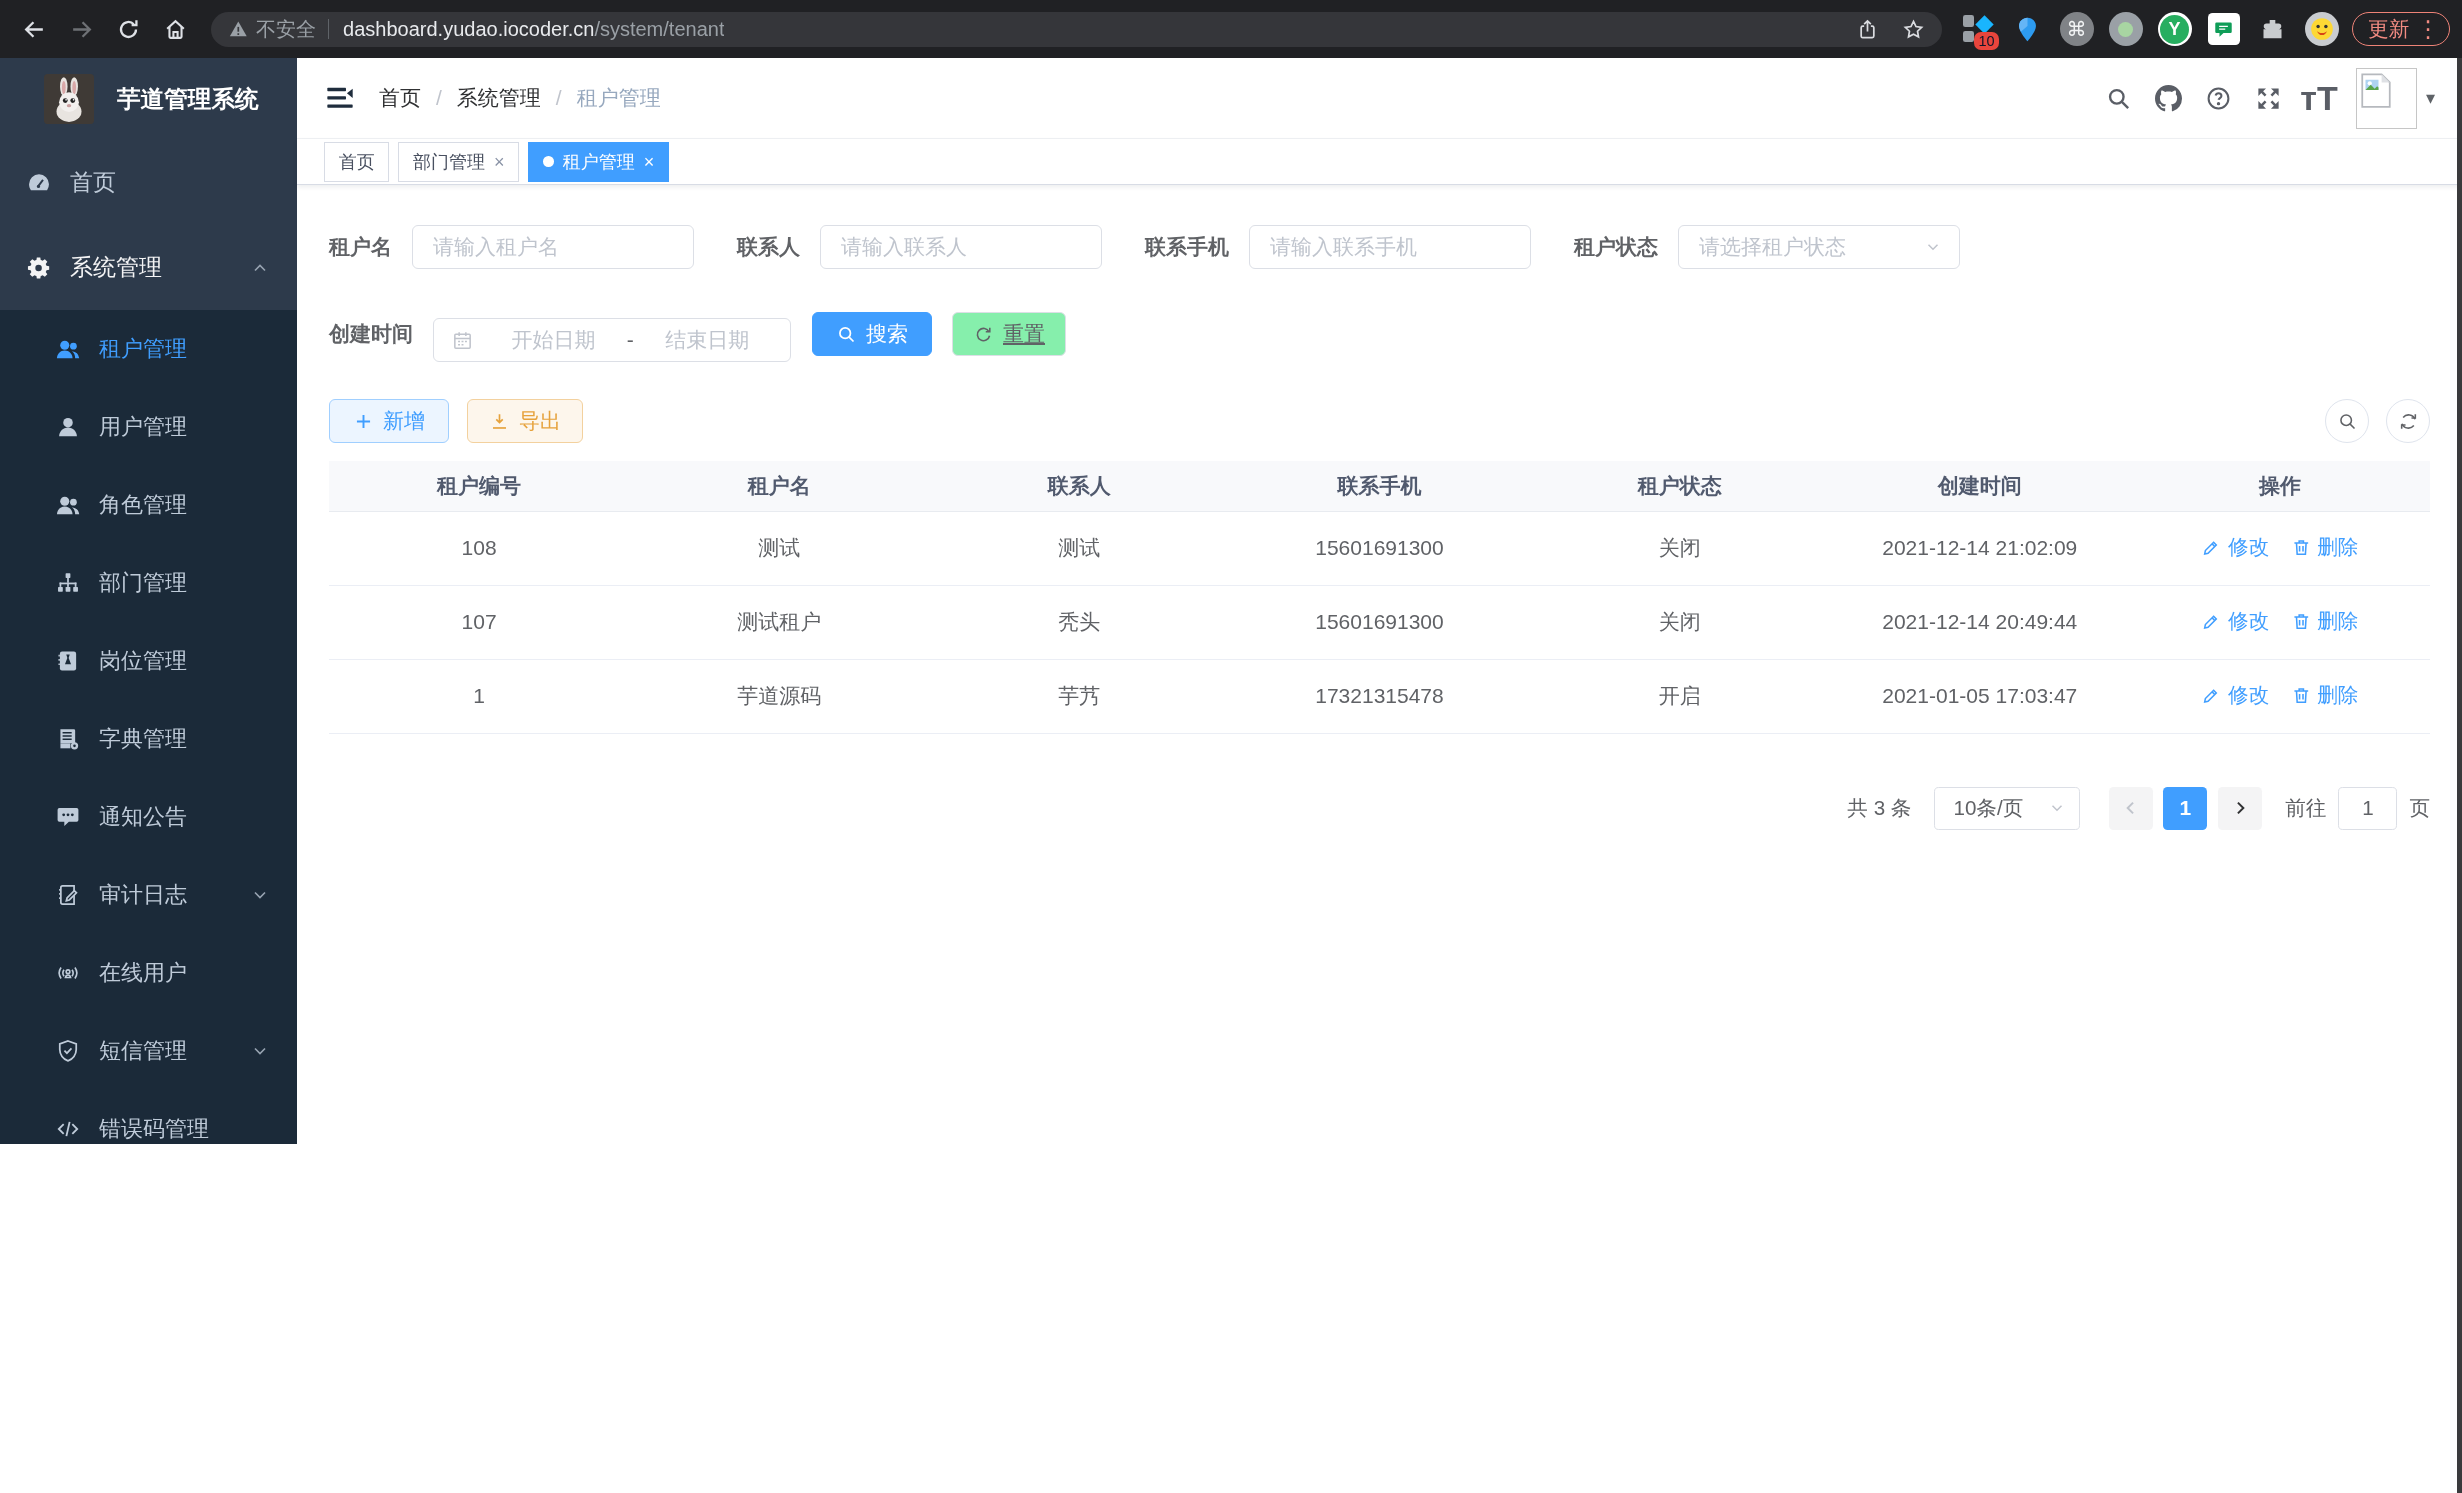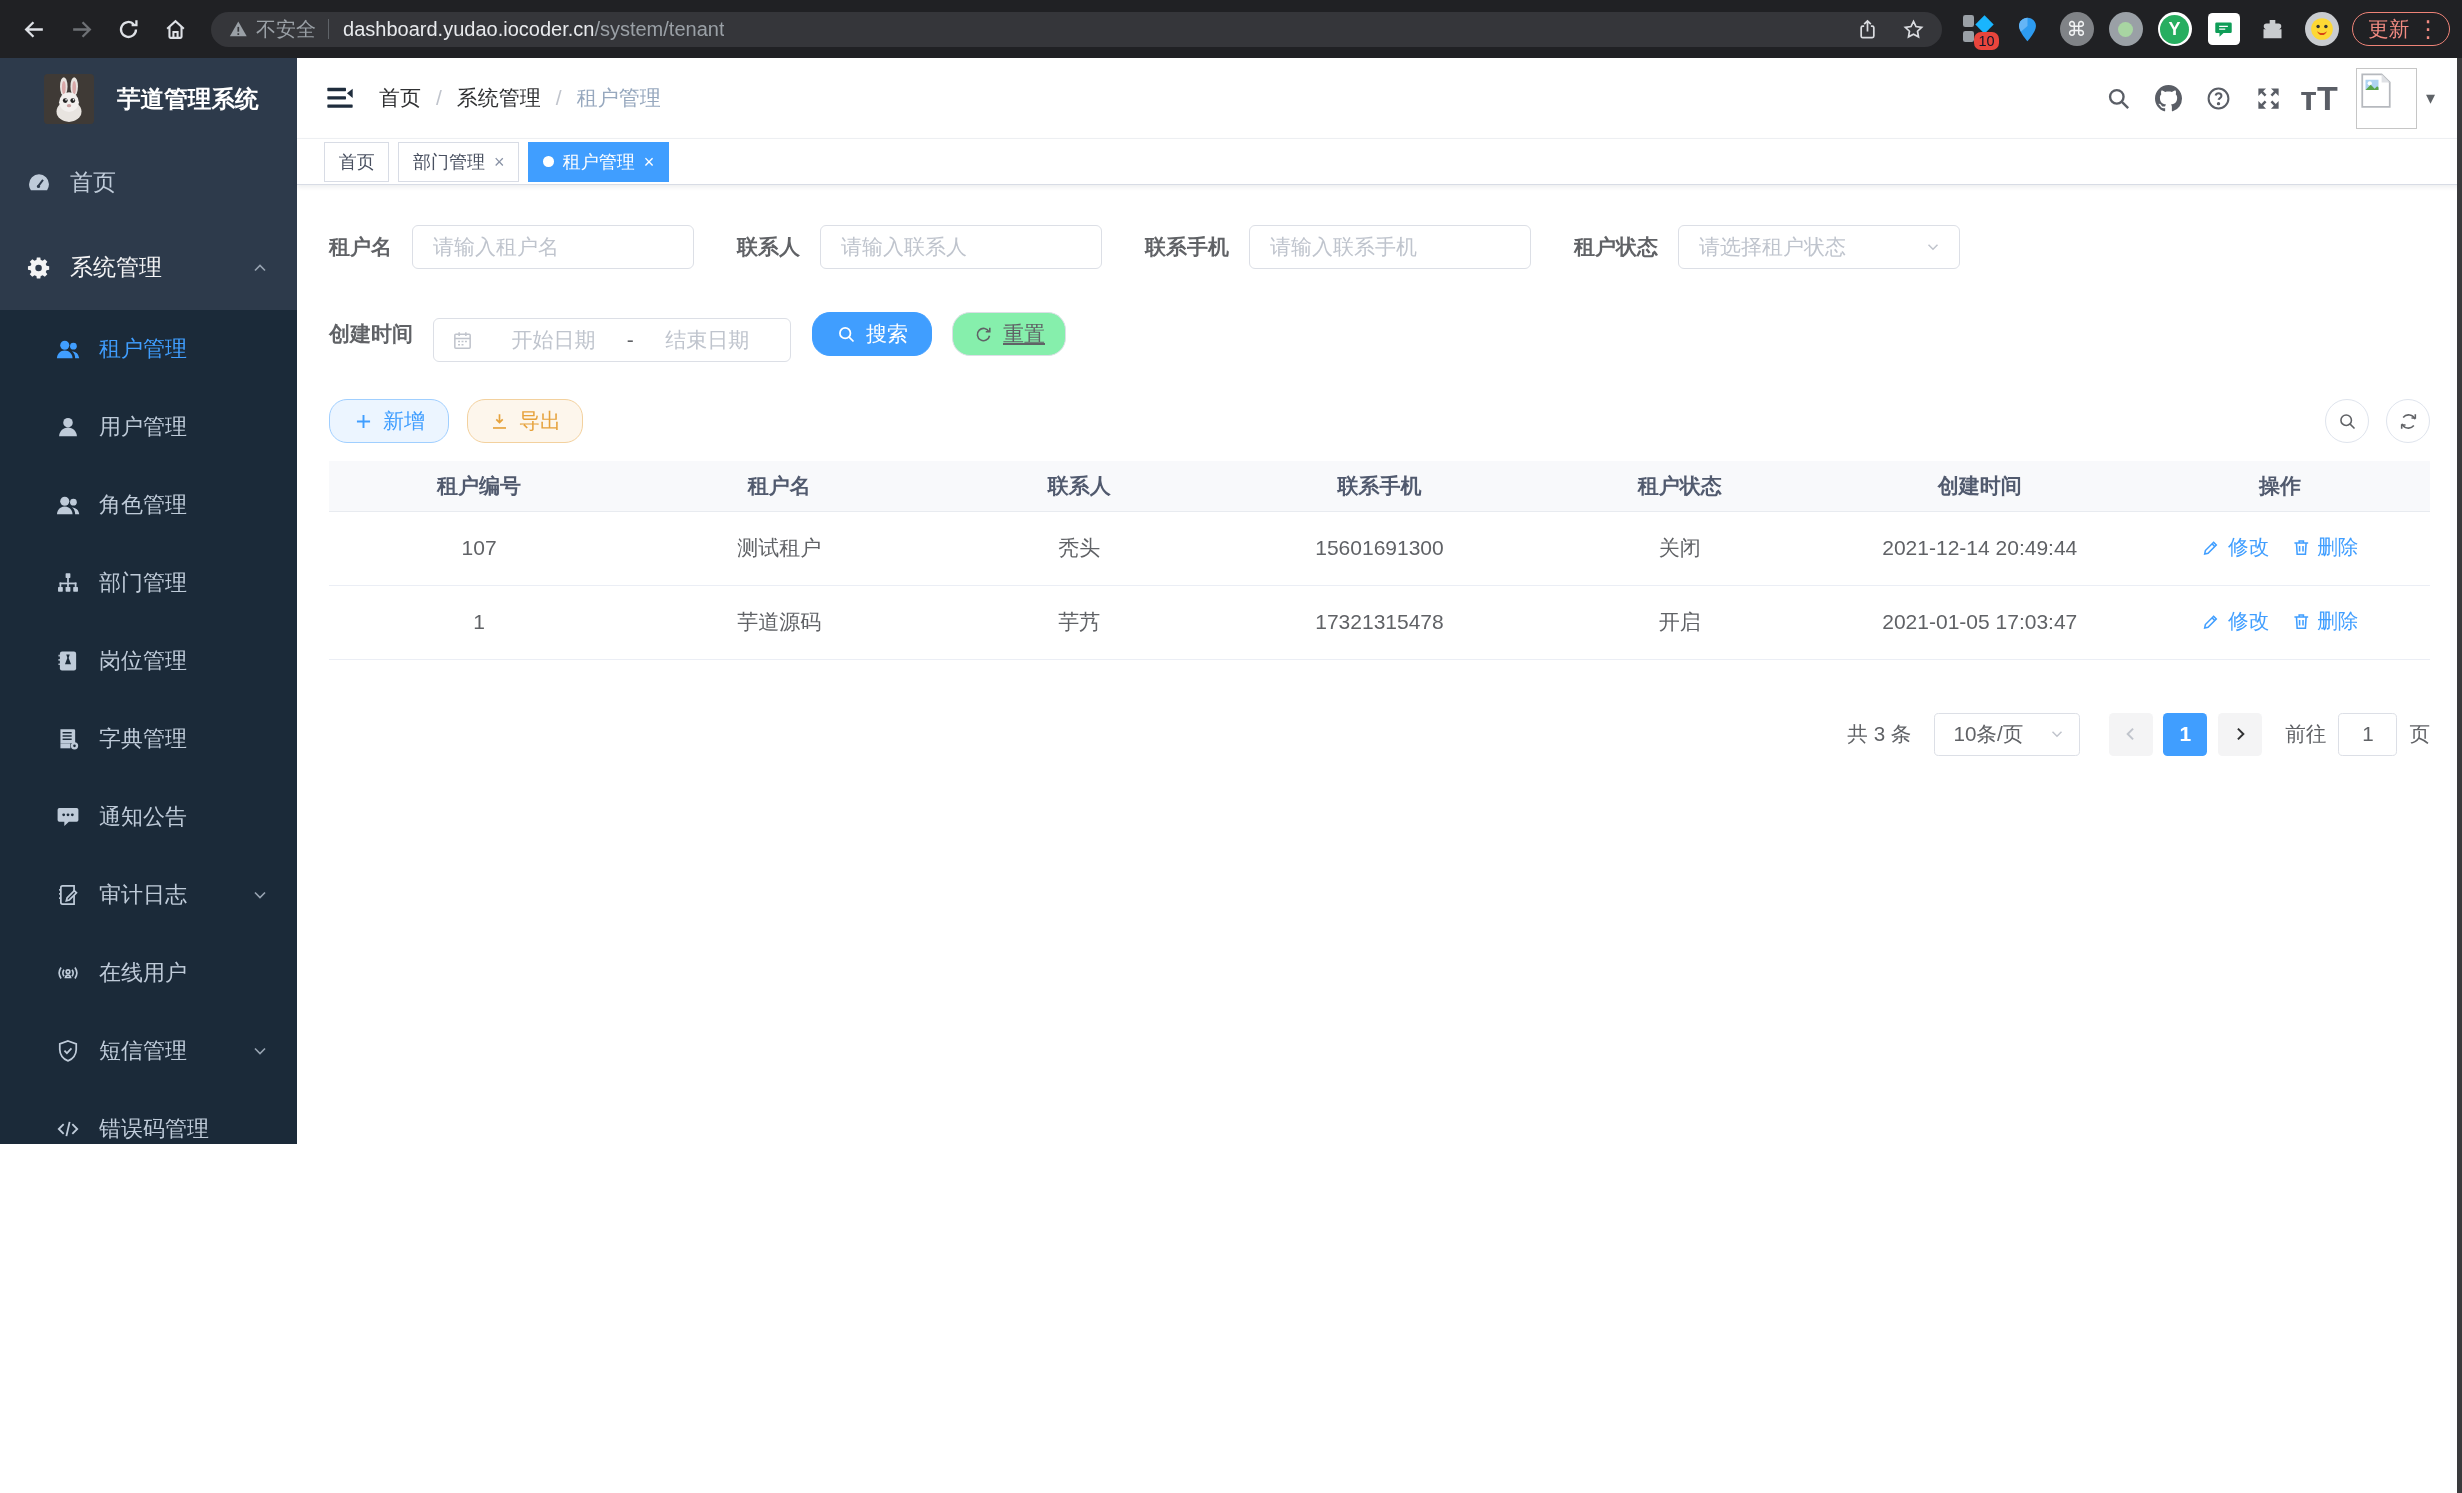--- a/index.html
+++ b/index.html
@@ -104,21 +104,21 @@
            justify-content:space-between;padding:0 17px 0 20px;background:#fff;cursor:pointer;}
   .fselect .ph{font-size:21px;color:#bfc4cd;}
   .fselect .chev,.pg-size .chev{width:18px;height:18px;color:#c0c4cc;display:flex;}
   .fselect .chev svg,.pg-size .chev svg{width:18px;height:18px;}
   .date-range{width:358px;height:44px;border:0.8px solid #dcdfe6;border-radius:6px;display:flex;align-items:center;
               padding:0 17px;background:#fff;cursor:text;margin-top:12px;}
   .date-range .cal{width:23px;height:23px;color:#c0c4cc;margin-right:13.7px;display:flex;flex-shrink:0;}
   .date-range .cal svg{width:23px;height:23px;}
   .dr-ph{font-size:21px;color:#bfc4cd;flex:1;text-align:center;white-space:nowrap;}
   .dr-sep{font-size:21px;color:#606266;padding:0 7.6px;}
-  .btn{height:44px;border-radius:18px;font-size:21px;display:inline-flex;align-items:center;justify-content:flex-start;
+  .btn{height:44px;border-radius:6px;font-size:21px;display:inline-flex;align-items:center;justify-content:flex-start;
        gap:9px;border:0.8px solid transparent;cursor:pointer;font-family:inherit;white-space:nowrap;}
   .btn svg{width:21px;height:21px;}
   .btn-primary{background:#409eff;border-color:#409eff;color:#fff;padding:0 23px;margin-left:21px;}
   .btn-default{background:#86efac;border-color:#dcdfe6;color:#606266;padding:0 20px;margin-left:20px;text-decoration:underline;}
   .btn-blue-plain{background:#ecf5ff;border-color:#a0cfff;color:#409eff;padding:0 23px;}
   .btn-warn-plain{background:#fdf6ec;border-color:#f3d19e;color:#e6a23c;padding:0 21px;margin-left:18px;}
   .toolbar-row{display:flex;align-items:center;margin-bottom:18px;}
   .toolbar-right{margin-left:auto;display:flex;align-items:center;}
   .circle-btn{width:44px;height:44px;border-radius:50%;border:0.8px solid #dfe4ed;background:#fff;color:#606266;
               display:flex;align-items:center;justify-content:center;margin-left:17px;cursor:pointer;}
@@ -647,20 +647,43 @@
               <th>租户编号</th>
               <th>租户名</th>
               <th>联系人</th>
               <th>联系手机</th>
               <th>租户状态</th>
               <th>创建时间</th>
               <th>操作</th>
             </tr>
           </thead>
           <tbody>
+            <tr>
+              <td>108</td>
+              <td>测试</td>
+              <td>测试</td>
+              <td>15601691300</td>
+              <td>关闭</td>
+              <td>2021-12-14 21:02:09</td>
+              <td class="ops">
+                <a>
+                    <svg viewBox="0 0 24 24" fill="none" stroke="currentColor" stroke-width="1.8">
+                      <path d="M14.7 6.2l3.1 3.1L8.2 18.9l-3.9.8.8-3.9z"></path>
+                      <path d="M13 8l3 3"></path>
+                    </svg>
+                    <span>修改</span>
+                  </a><a>
+                    <svg viewBox="0 0 24 24" fill="none" stroke="currentColor" stroke-width="1.8">
+                      <path d="M4 7h16M9.5 7V4.6h5V7M6.4 7l.8 13.2h9.6L17.6 7"></path>
+                      <path d="M10 10.4v6.4M14 10.4v6.4"></path>
+                    </svg>
+                    <span>删除</span>
+                  </a>
+              </td>
+            </tr>
             <tr>
               <td>107</td>
               <td>测试租户</td>
               <td>秃头</td>
               <td>15601691300</td>
               <td>关闭</td>
               <td>2021-12-14 20:49:44</td>
               <td class="ops">
                 <a>
                     <svg viewBox="0 0 24 24" fill="none" stroke="currentColor" stroke-width="1.8">

